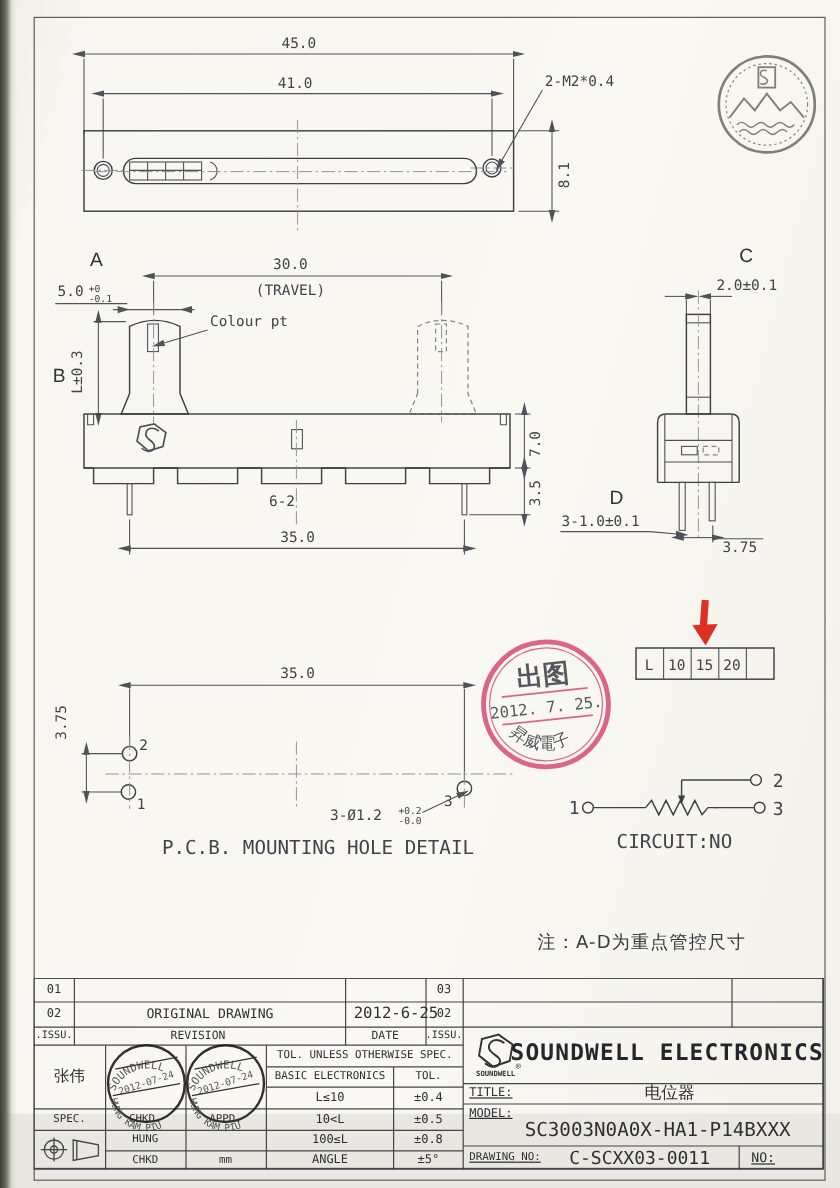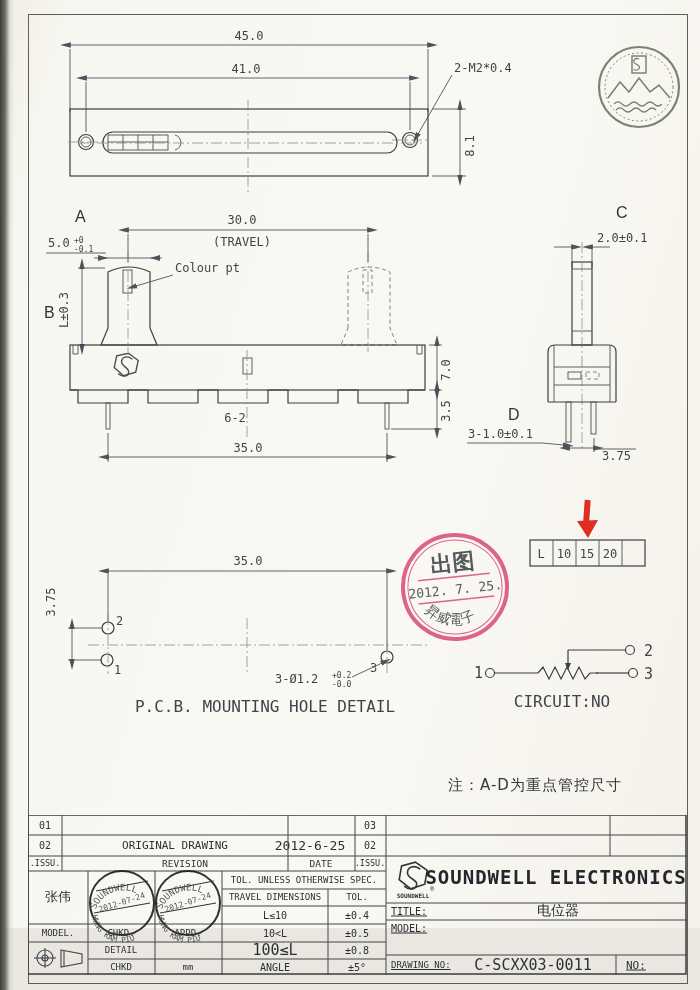--- a/index.html
+++ b/index.html
@@ -348,50 +348,51 @@
         <line x1="132" y1="98" x2="188" y2="88" stroke="#1c1c1c" stroke-width="1"></line>
       </g>
     </svg>
 
     <span class="tb-text" style="left:17px;top:10px;font-size:10px">01</span>
     <span class="tb-text" style="left:147px;top:10px;font-size:10px"></span>
     <span class="tb-text" style="left:293px;top:10px;font-size:10px"></span>
     <span class="tb-text" style="left:342px;top:10px;font-size:10px">03</span>
     <span class="tb-text" style="left:17px;top:30px;font-size:10px">02</span>
     <span class="tb-text" style="left:147px;top:30px;font-size:11px">ORIGINAL  DRAWING</span>
-    <span class="tb-text" style="left:282px;top:30px;font-size:13px">2012-6-25</span>
+    <span class="tb-text" style="left:302px;top:30px;font-size:13px">2012-6-25</span>
     <span class="tb-text" style="left:342px;top:30px;font-size:10px">02</span>
     <span class="tb-text" style="left:17px;top:48px;font-size:8.5px">.ISSU.</span>
-    <span class="tb-text" style="left:157px;top:48px;font-size:9.5px">REVISION</span>
+    <span class="tb-text" style="left:137px;top:48px;font-size:9.5px">REVISION</span>
     <span class="tb-text" style="left:293px;top:48px;font-size:9.5px">DATE</span>
     <span class="tb-text" style="left:342px;top:48px;font-size:8.5px">.ISSU.</span>
 
     <span class="tb-text" style="left:30px;top:82px;font-size:13px;font-family:'DejaVu Sans',sans-serif">张伟</span>
-    <span class="tb-text" style="left:30px;top:118px;font-size:9px">MODEL.</span>
+    <span class="tb-text" style="left:30px;top:118px;font-size:9px">SPEC.</span>
     <span class="tb-text" style="left:93px;top:118px;font-size:9px">CHKD.</span>
     <span class="tb-text" style="left:160px;top:118px;font-size:9px">APPD.</span>
-    <span class="tb-text" style="left:93px;top:135px;font-size:9px">DETAIL</span>
+    <span class="tb-text" style="left:93px;top:135px;font-size:9px">HUNG</span>
     <span class="tb-text" style="left:93px;top:152px;font-size:9px">CHKD</span>
     <span class="tb-text" style="left:160px;top:152px;font-size:9px">mm</span>
 
     <span class="tb-text" style="left:276px;top:65px;font-size:9px">TOL. UNLESS OTHERWISE SPEC.</span>
-    <span class="tb-text" style="left:247px;top:82px;font-size:9px">TRAVEL DIMENSIONS</span>
+    <span class="tb-text" style="left:247px;top:82px;font-size:9px">BASIC ELECTRONICS</span>
     <span class="tb-text" style="left:329px;top:82px;font-size:9px">TOL.</span>
     <span class="tb-text" style="left:247px;top:100px;font-size:10px">L≤10</span>
     <span class="tb-text" style="left:329px;top:100px;font-size:10px">±0.4</span>
     <span class="tb-text" style="left:247px;top:118px;font-size:10px">10&lt;L</span>
     <span class="tb-text" style="left:329px;top:118px;font-size:10px">±0.5</span>
-    <span class="tb-text" style="left:247px;top:135px;font-size:15px">100≤L</span>
+    <span class="tb-text" style="left:247px;top:135px;font-size:10px">100≤L</span>
     <span class="tb-text" style="left:329px;top:135px;font-size:10px">±0.8</span>
     <span class="tb-text" style="left:247px;top:152px;font-size:10px">ANGLE</span>
     <span class="tb-text" style="left:329px;top:152px;font-size:10px">±5°</span>
 
     <span class="tb-text" style="left:528px;top:62px;font-size:19px;font-weight:bold;letter-spacing:1px;color:#23272c">SOUNDWELL ELECTRONICS</span>
     <span class="tb-text" style="left:385px;top:80px;font-size:6px;font-weight:bold">SOUNDWELL</span>
     <span class="tb-text" style="left:404px;top:74px;font-size:7px">®</span>
     <span class="tb-text tb-left" style="left:363px;top:96px;font-size:10px">TITLE:</span>
     <span class="tb-text" style="left:530px;top:96px;font-size:14px;font-family:Liberation Sans, sans-serif">电位器</span>
     <span class="tb-text tb-left" style="left:363px;top:113px;font-size:10px">MODEL:</span>
+    <span class="tb-text" style="left:520px;top:126px;font-size:16px">SC3003N0A0X-HA1-P14BXXX</span>
     <span class="tb-text tb-left" style="left:363px;top:150px;font-size:9px">DRAWING NO:</span>
     <span class="tb-text" style="left:505px;top:150px;font-size:15px">C-SCXX03-0011</span>
     <span class="tb-text tb-left" style="left:598px;top:150px;font-size:11px">NO:</span>
   </div>
 </div>
 
 </body></html>

